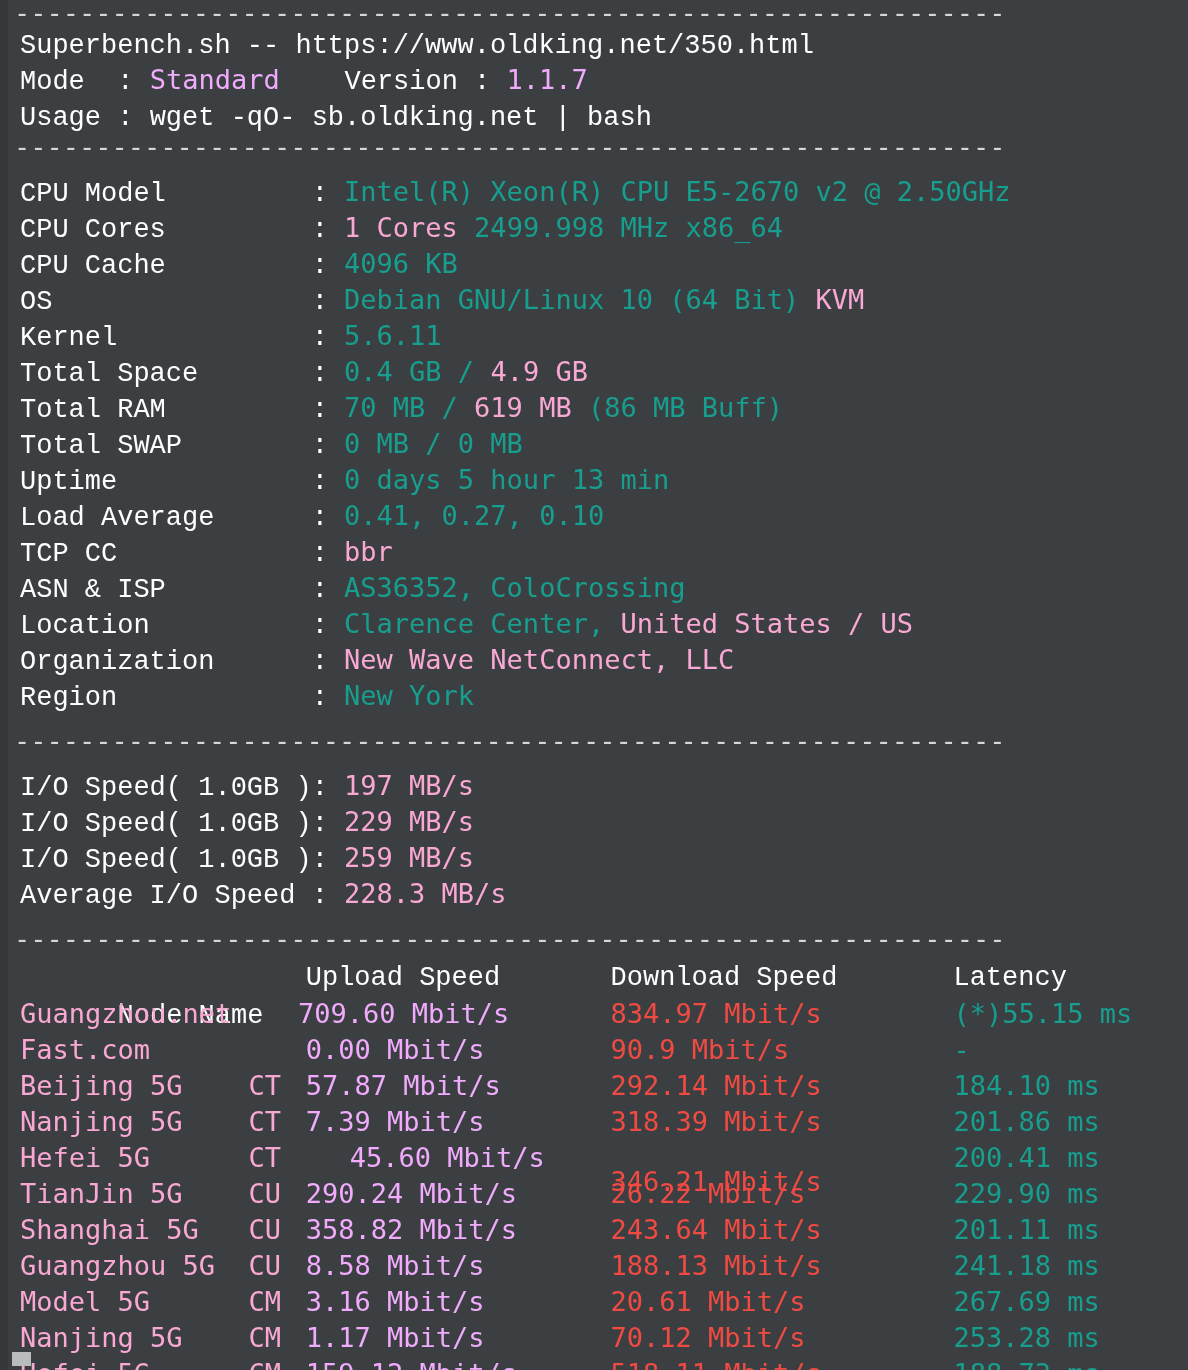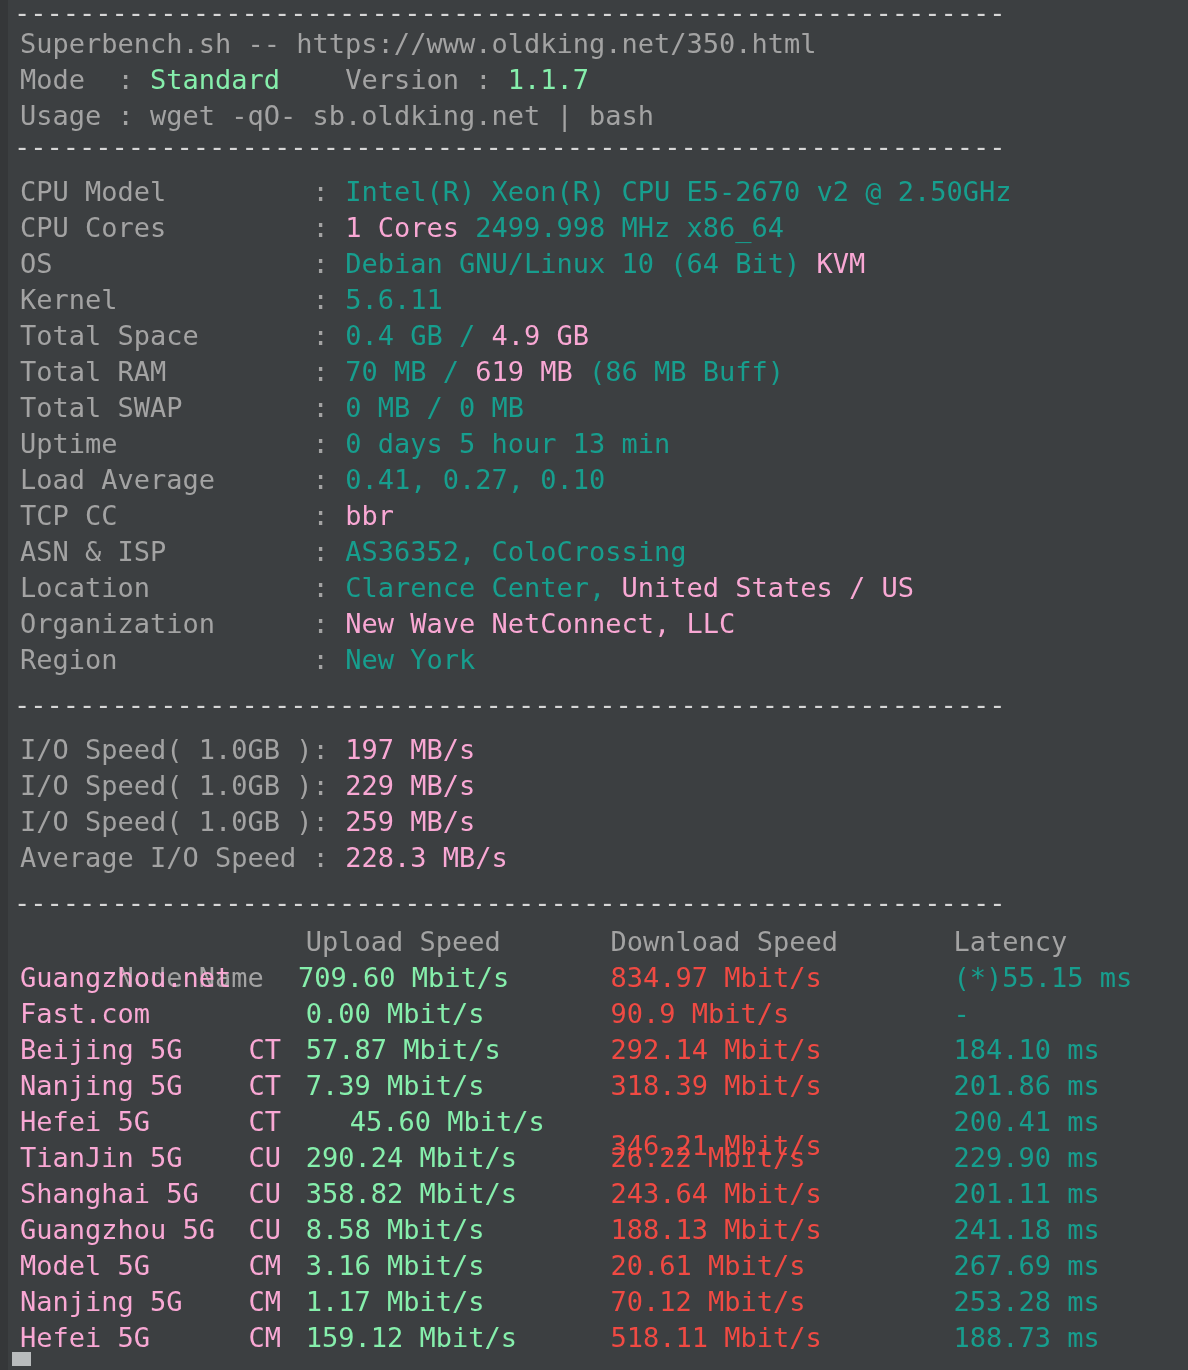--- a/index.html
+++ b/index.html
@@ -60,24 +60,24 @@
   }
   .sep span { display: inline-block; }
 
   
   .col {
     position: absolute;
     top: 0;
     white-space: pre;
   }
 
-  .white  { color: #a3a3a3; }
+  .white  { color: #ffffff; font-family: Liberation Mono, monospace; }
   .teal   { color: #179e8e; }
   .orange { color: #f9a8d4; }
-  .green  { color: #86efac; }
+  .green  { color: #f0abfc; }
   .red    { color: #f04a43; }
   .cyan   { color: #179e8e; }
 
   .blank { height: 14px; }
   .blank-sm { height: 8px; }
 
   #cursor {
     position: absolute;
     left: 12px;
     bottom: 4px;
@@ -98,20 +98,21 @@
     <div class="line"><span class="white">Superbench.sh -- https://www.oldking.net/350.html</span></div>
     <div class="line"><span class="white">Mode  : </span><span class="green">Standard</span><span class="white">    </span><span class="white">Version : </span><span class="green">1.1.7</span></div>
     <div class="line"><span class="white">Usage : </span><span class="white">wget -qO- sb.oldking.net | bash</span></div>
 
     <div class="sep"><span>-------------------------------------------------------------</span></div>
 
     <div class="blank"></div>
     <div id="sysinfo-rows">
         <div class="line"><span class="white">CPU Model         </span><span class="white">: </span><span class="teal">Intel(R) Xeon(R) CPU E5-2670 v2 @ 2.50GHz</span></div>
         <div class="line"><span class="white">CPU Cores         </span><span class="white">: </span><span class="orange">1 Cores</span><span class="teal"> 2499.998 MHz x86_64</span></div>
+        <div class="line"><span class="white">CPU Cache         </span><span class="white">: </span><span class="teal">4096 KB</span></div>
         <div class="line"><span class="white">OS                </span><span class="white">: </span><span class="teal">Debian GNU/Linux 10 (64 Bit) </span><span class="orange">KVM</span></div>
         <div class="line"><span class="white">Kernel            </span><span class="white">: </span><span class="teal">5.6.11</span></div>
         <div class="line"><span class="white">Total Space       </span><span class="white">: </span><span class="teal">0.4 GB / </span><span class="orange">4.9 GB</span></div>
         <div class="line"><span class="white">Total RAM         </span><span class="white">: </span><span class="teal">70 MB / </span><span class="orange">619 MB</span><span class="teal"> (86 MB Buff)</span></div>
         <div class="line"><span class="white">Total SWAP        </span><span class="white">: </span><span class="teal">0 MB / 0 MB</span></div>
         <div class="line"><span class="white">Uptime            </span><span class="white">: </span><span class="teal">0 days 5 hour 13 min</span></div>
         <div class="line"><span class="white">Load Average      </span><span class="white">: </span><span class="teal">0.41, 0.27, 0.10</span></div>
         <div class="line"><span class="white">TCP CC            </span><span class="white">: </span><span class="orange">bbr</span></div>
         <div class="line"><span class="white">ASN &amp; ISP         </span><span class="white">: </span><span class="teal">AS36352, ColoCrossing</span></div>
         <div class="line"><span class="white">Location          </span><span class="white">: </span><span class="teal">Clarence Center, </span><span class="orange">United States / US</span></div>

